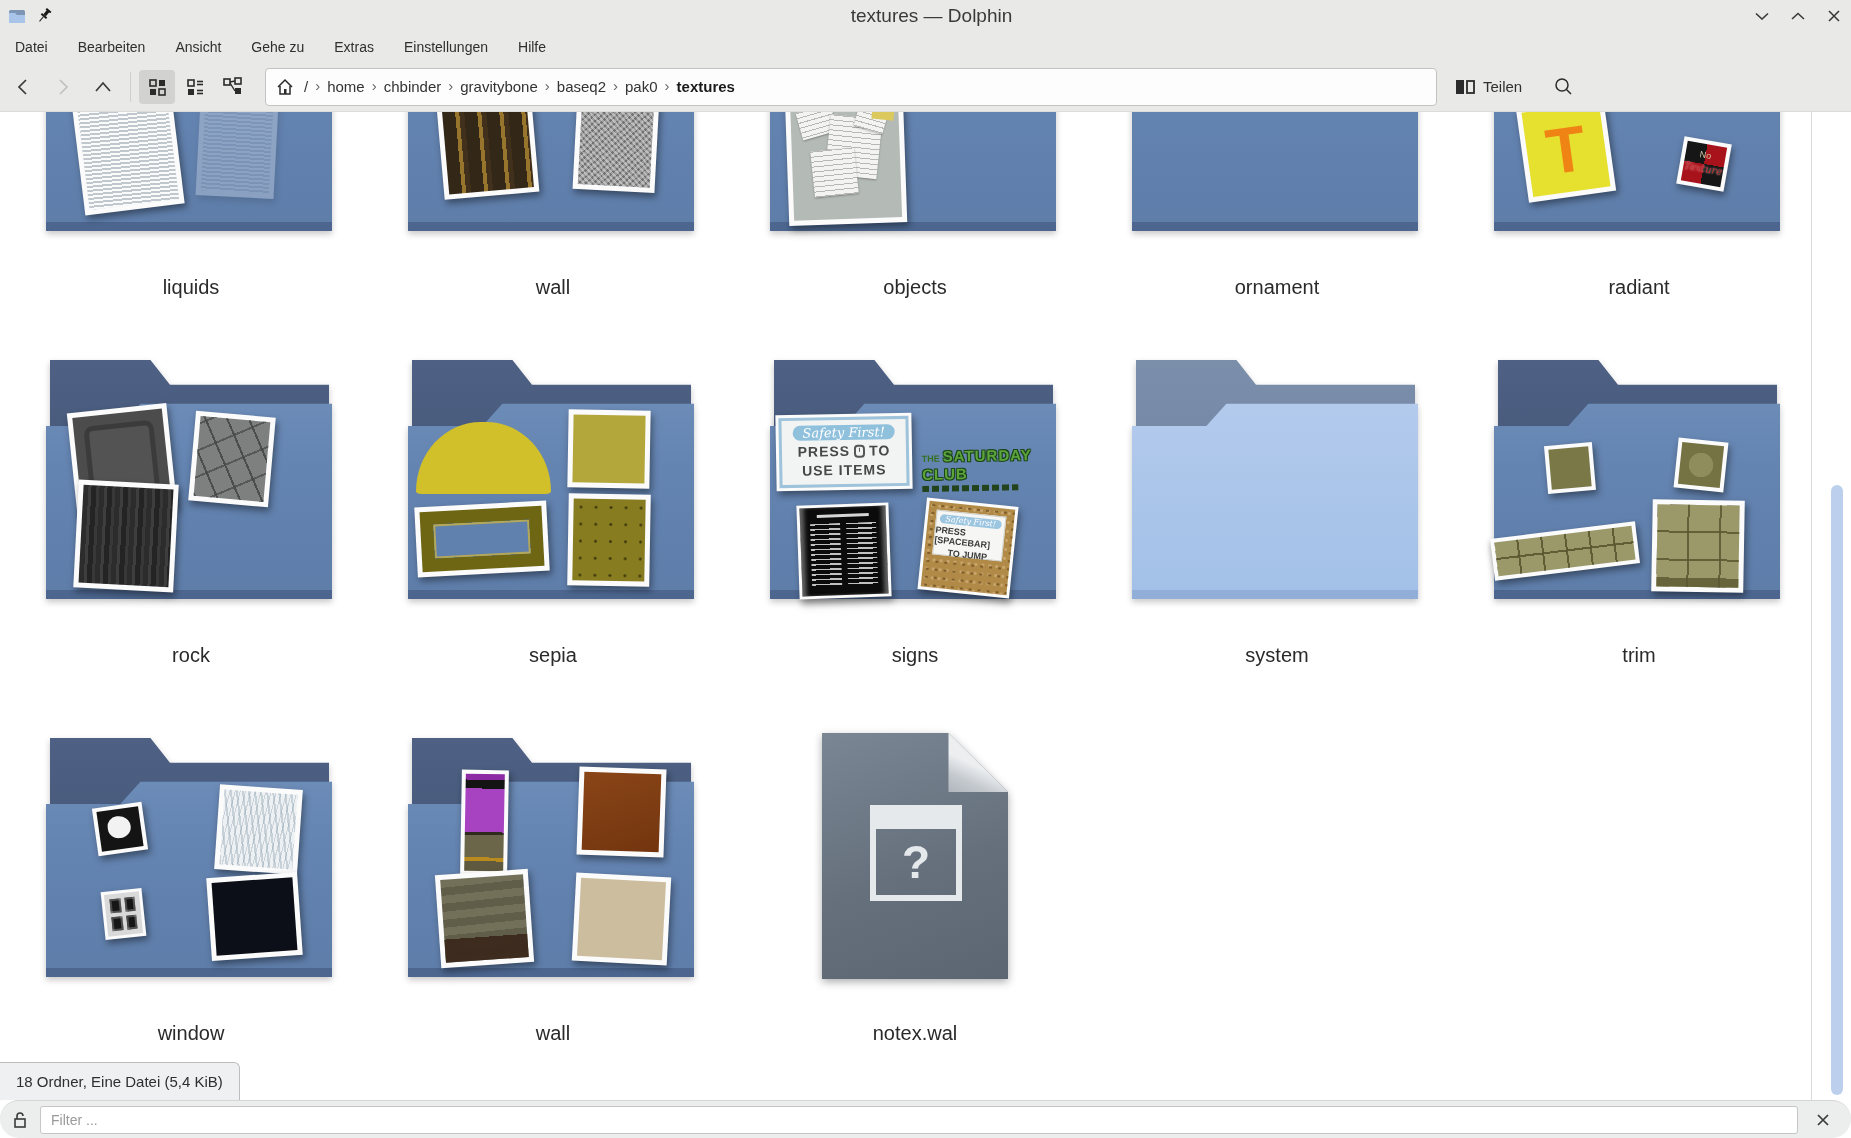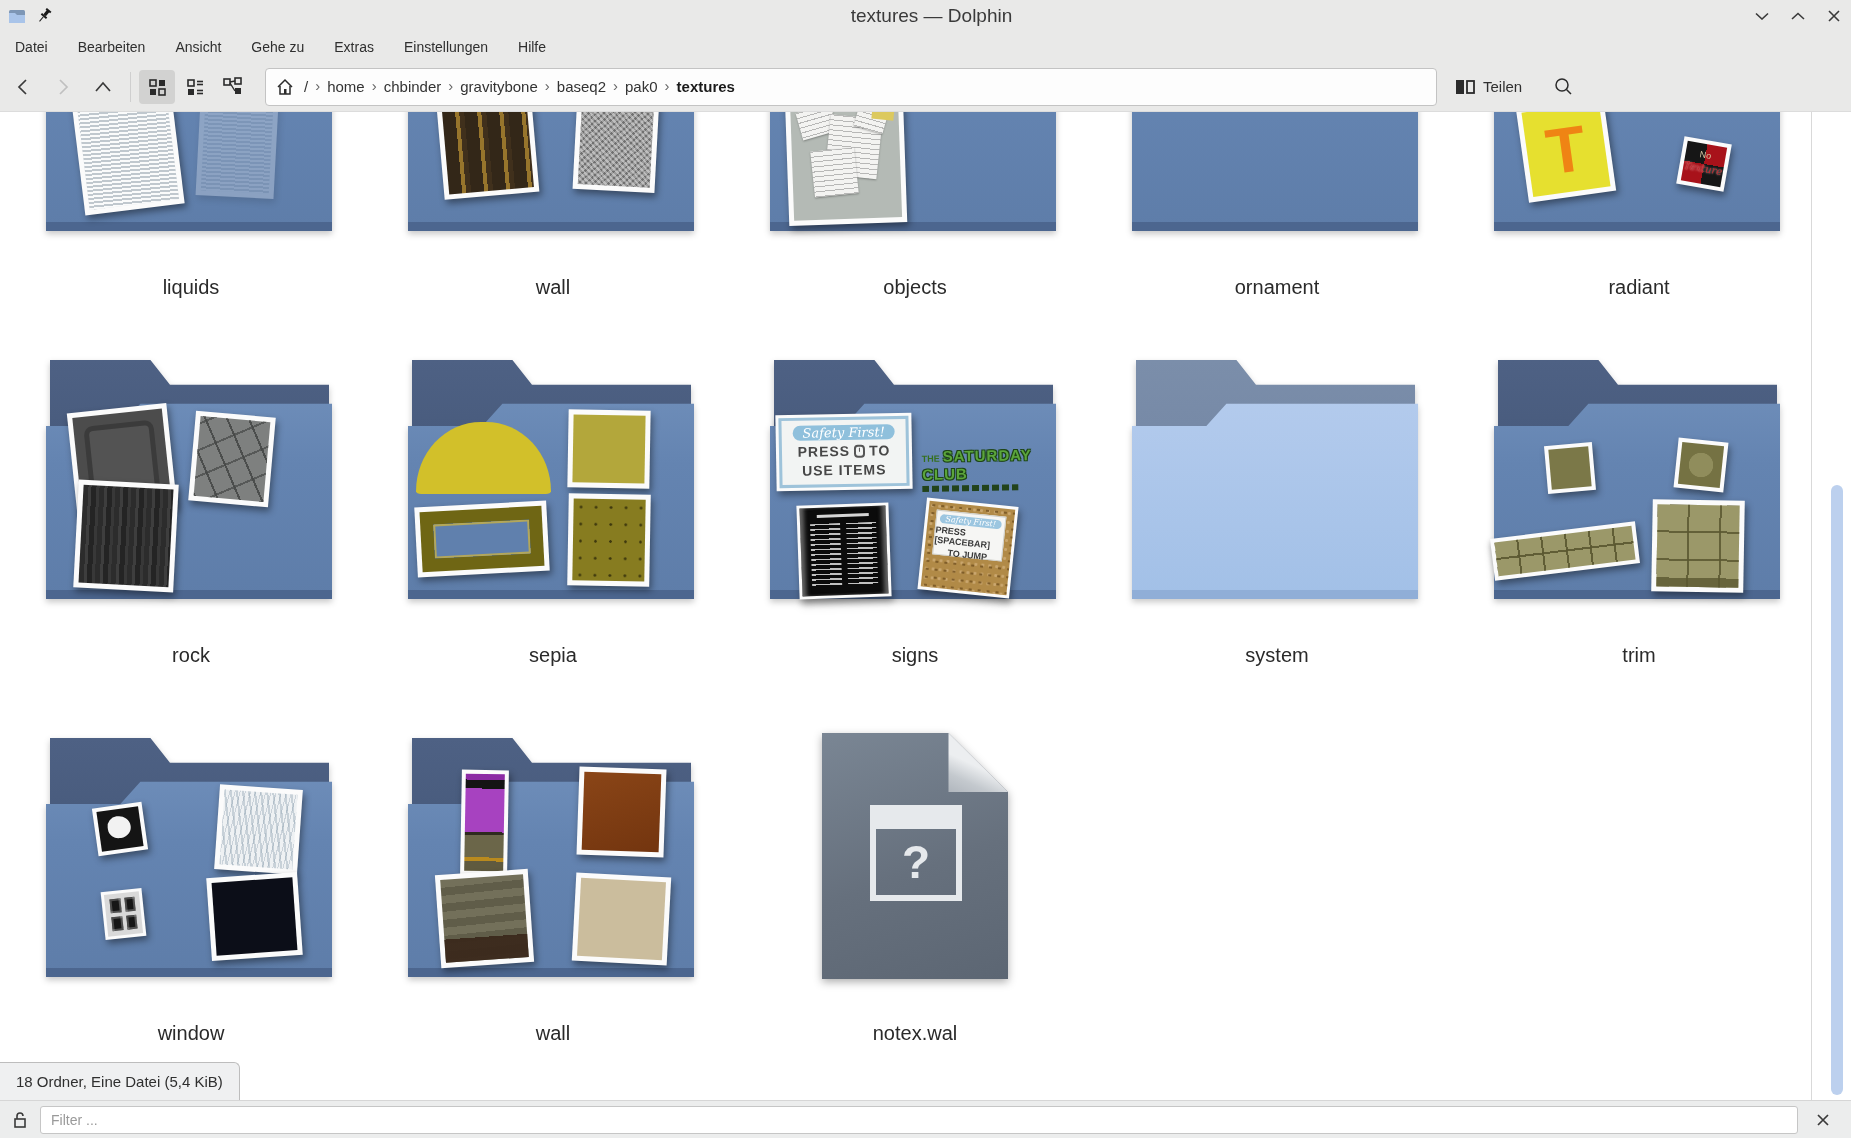--- a/index.html
+++ b/index.html
@@ -134,21 +134,21 @@
 
   
   .fileicon { position:absolute; left:52px; top:3px; width:186px; height:246px; filter:drop-shadow(0 3px 4px rgba(0,0,0,.32)); }
   .page { position:absolute; inset:0; background:linear-gradient(160deg,#7a8694 0%,#66707d 55%,#5c6673 100%); clip-path:polygon(0 0,68% 0,100% 24%,100% 100%,0 100%); }
   .fold { position:absolute; right:0; top:0; width:32%; height:24%; background:linear-gradient(205deg,#eceef0 0 55%,#c4c9ce 78%,#b0b6bd 100%); clip-path:polygon(0 0,100% 100%,0 100%); }
   .mime { position:absolute; left:48px; top:72px; width:92px; height:96px; border:6px solid #e6e9ec; border-top-width:24px; display:flex; align-items:center; justify-content:center; }
   .mime span { font-size:46px; font-weight:bold; color:#e6e9ec; }
 
   
   .statuschip { position:absolute; left:0; bottom:38px; background:#eff0f1; border:1px solid #bdbdbd; border-left:none; border-bottom:none; border-radius:0 6px 0 0; padding:10px 16px; font-size:15px; color:#2f2f2f; z-index:5; }
-  .filterbar { position:absolute; left:0; bottom:0; width:1851px; height:38px; background:#eceded; border-top:1px solid #d6d6d6; display:flex; align-items:center; }
+  .filterbar { position:absolute; left:0; bottom:0; width:1851px; height:38px; background:#eceded; border-top:1px solid #d6d6d6; display:flex; align-items:center;border-radius:19px; }
   .lockbtn { width:40px; display:flex; justify-content:center; }
   .filterinput { height:28px; width:1758px; border:1px solid #c6c6c6; border-radius:3px; background:#fff; font-size:14px; padding:0 10px; color:#333; font-family:"Liberation Sans",sans-serif; }
   .filterinput::placeholder { color:#9a9a9a; }
   .filterclose { margin-left:12px; width:26px; display:flex; justify-content:center; }
 
   svg { display:block; }
 </style>
 </head>
 <body>
 

